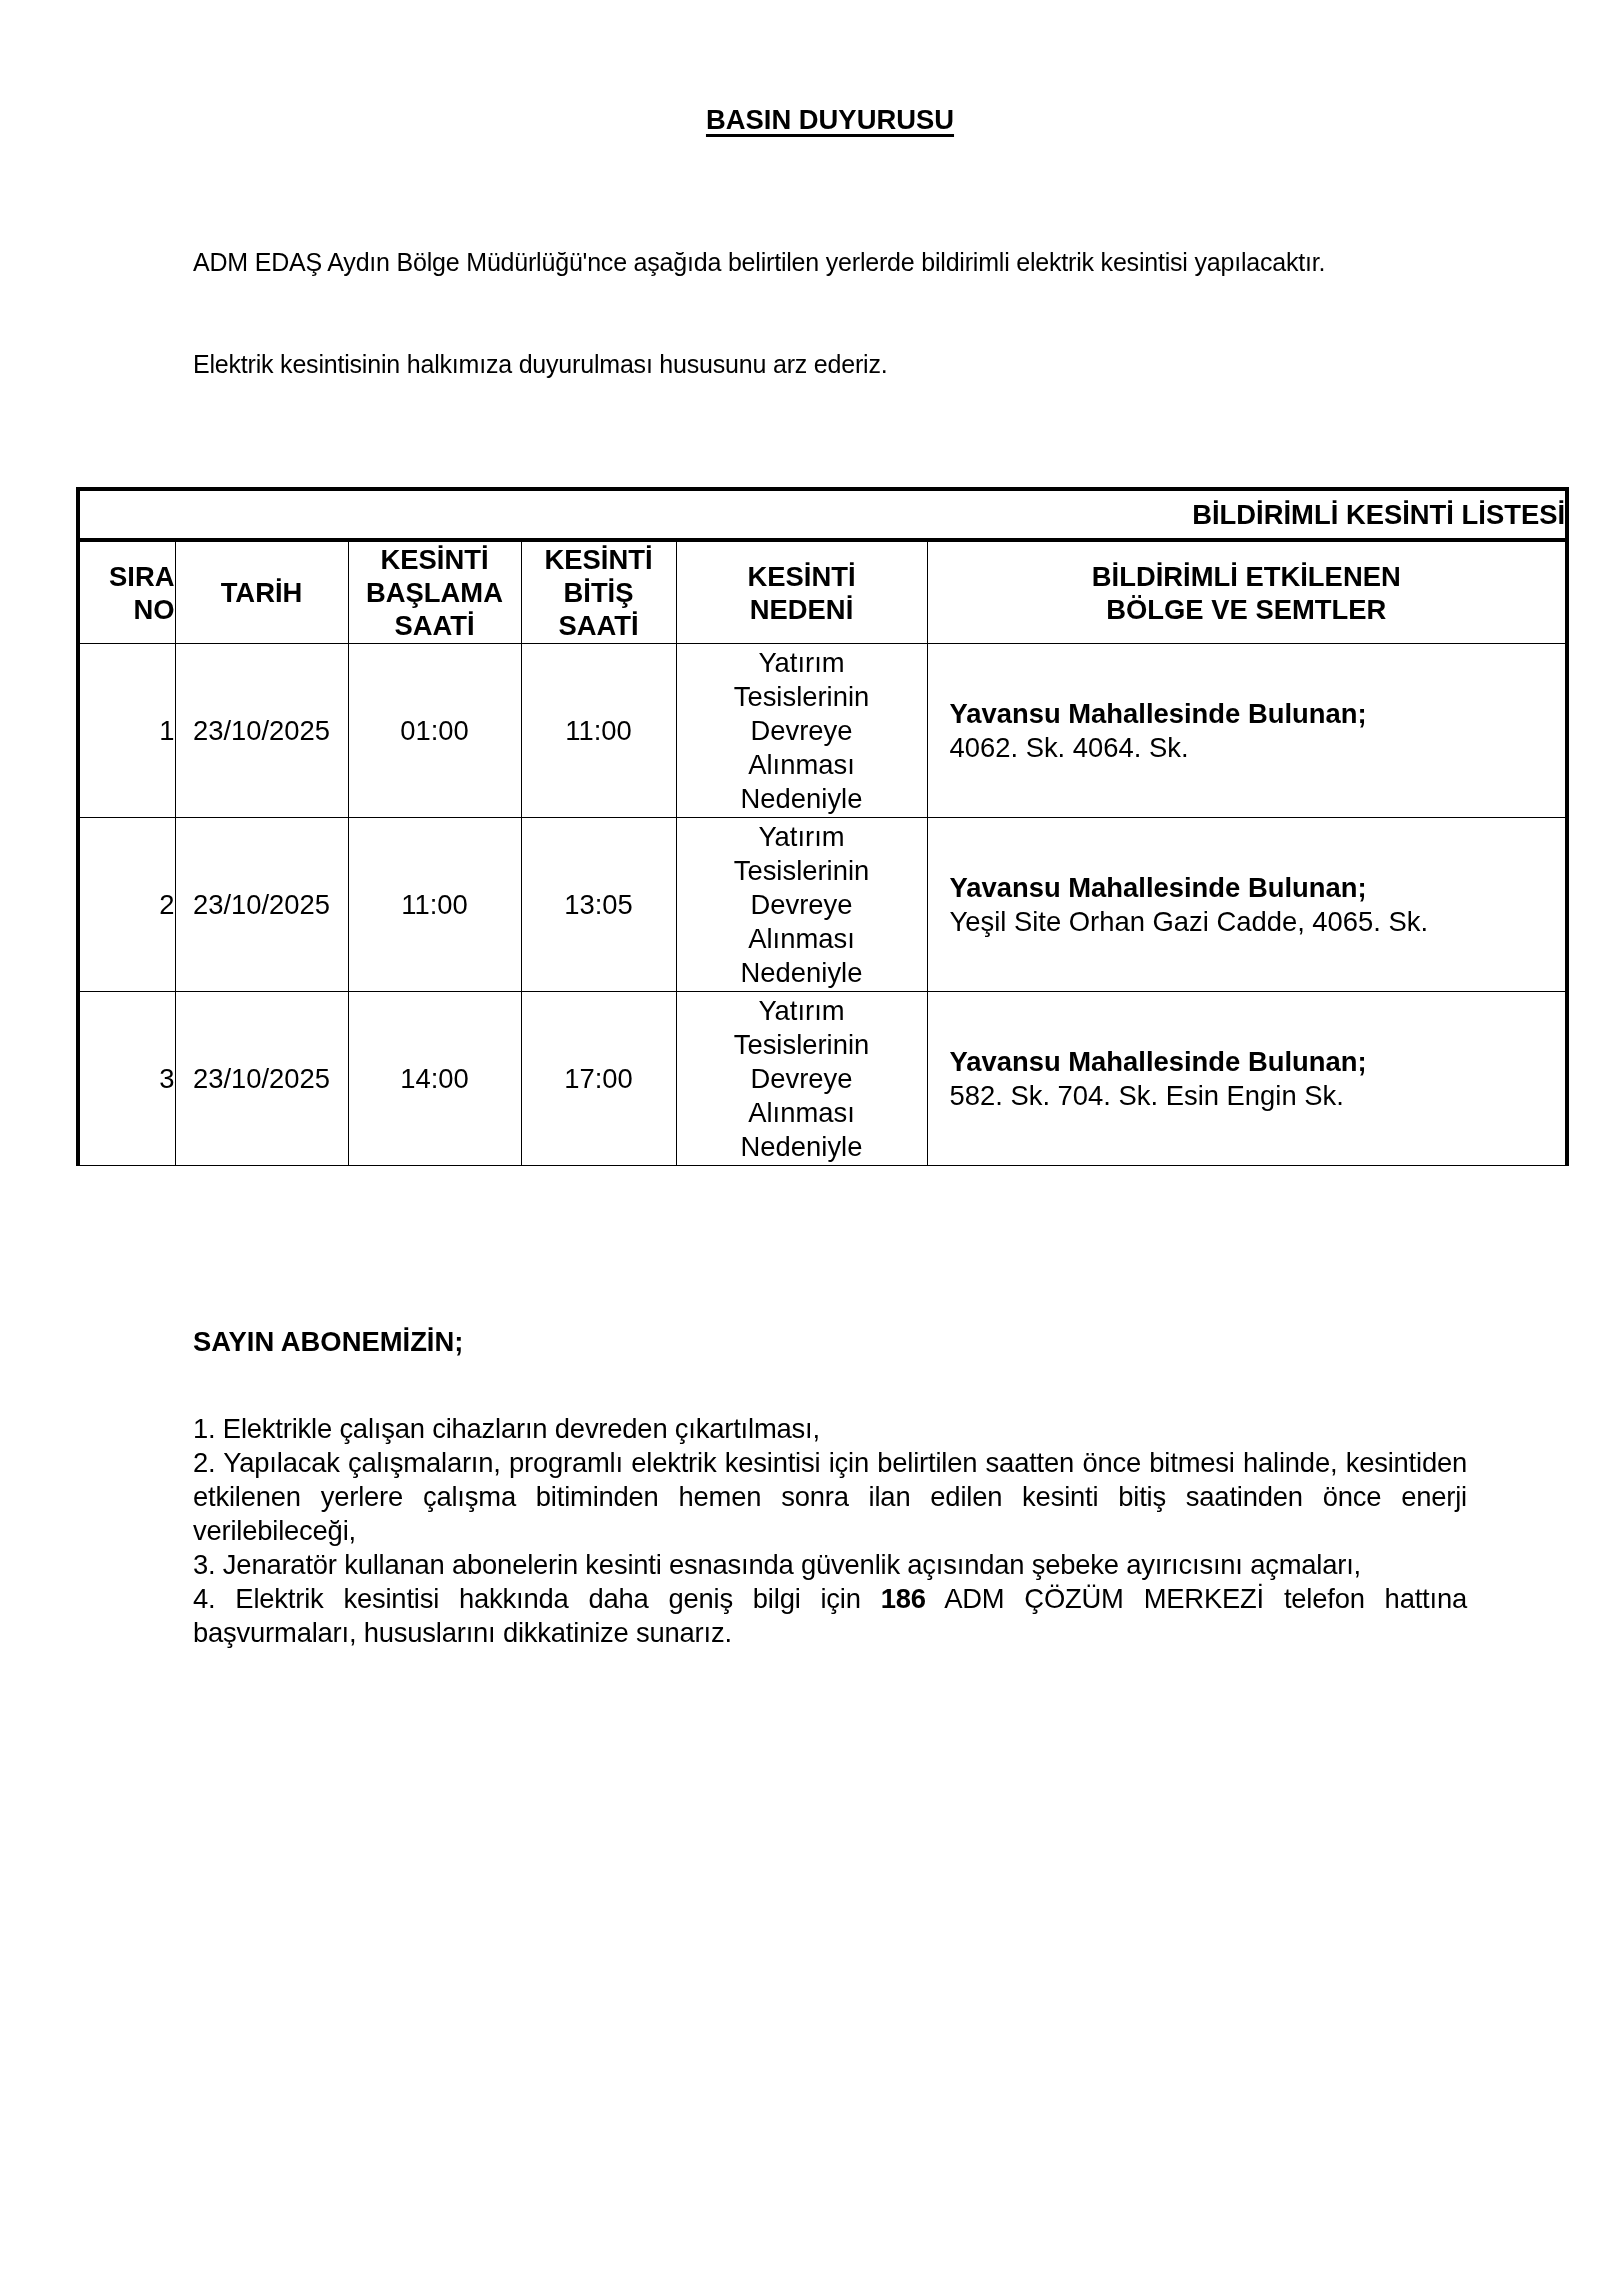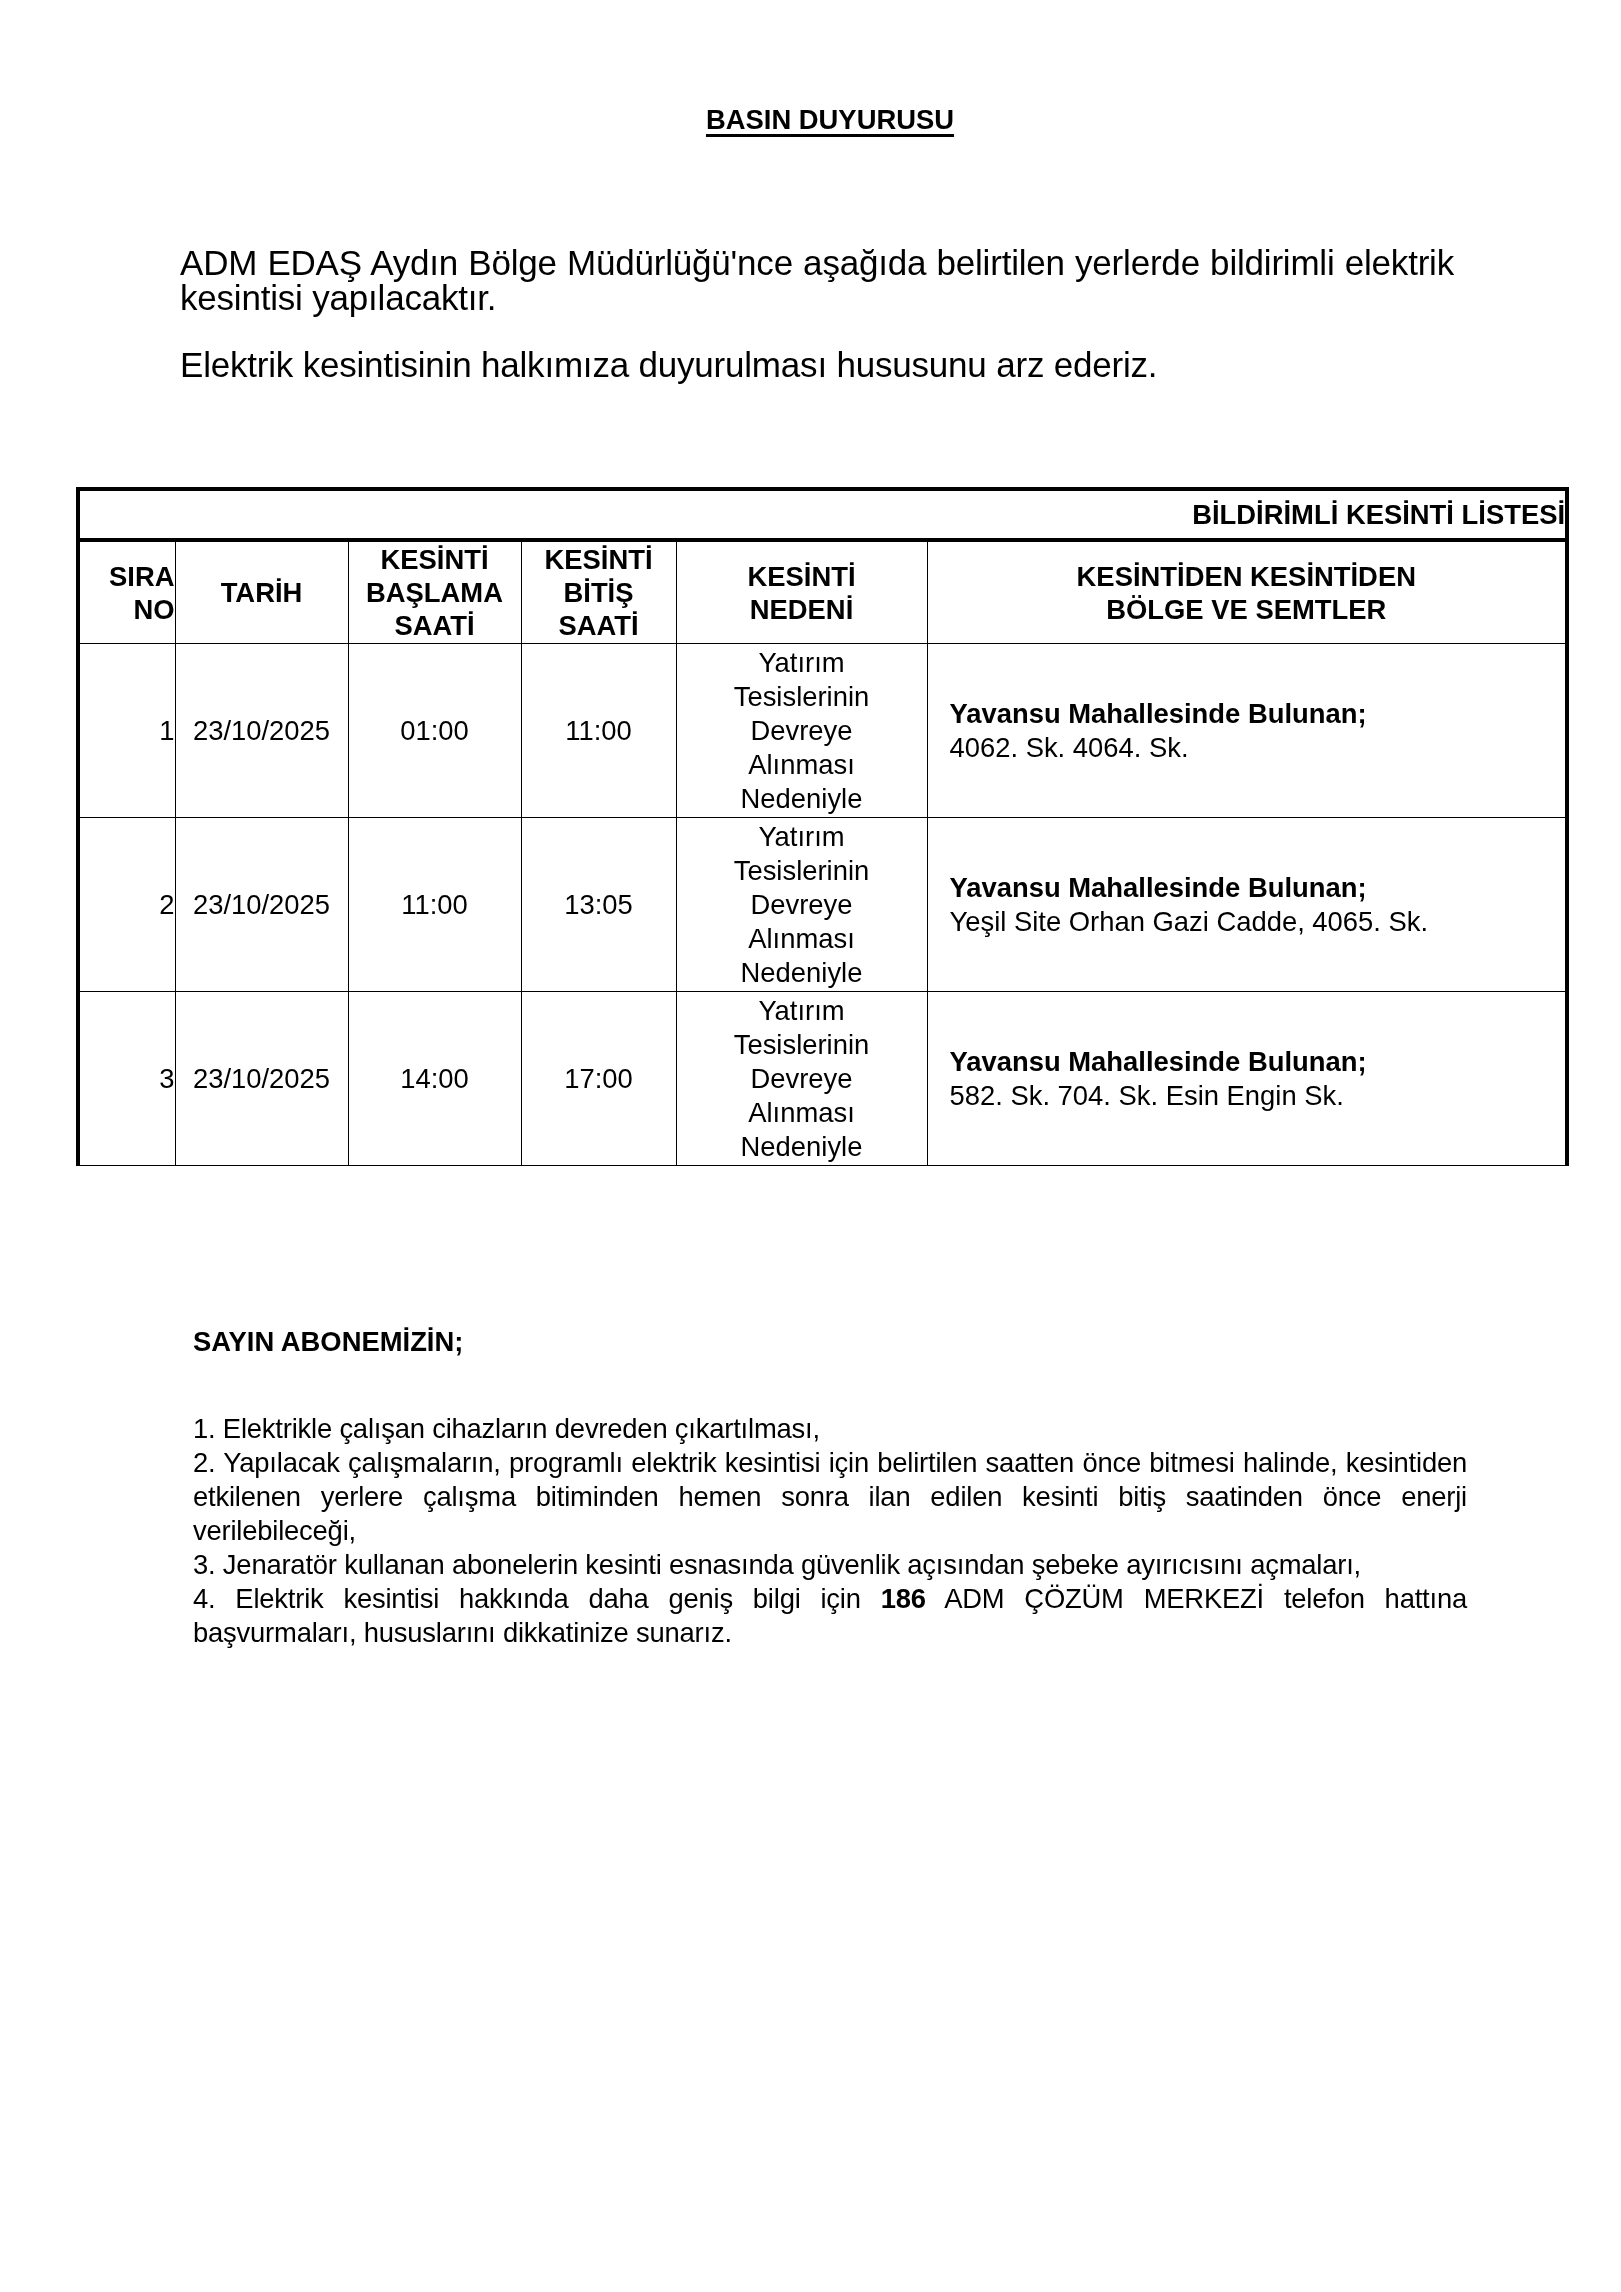--- a/index.html
+++ b/index.html
@@ -6,22 +6,22 @@
   body {
     width: 1621px; height: 2293px; position: relative; overflow: hidden;
     font-family: "Liberation Sans", sans-serif; color: #000;
   }
   .title {
     position: absolute; left: 0; width: 1660px; top: 104px;
     text-align: center; font-weight: bold; font-size: 27.4px;
     text-decoration: underline; text-decoration-thickness: 2.9px; text-underline-offset: 4.9px;
   }
   .para {
-    position: absolute; left: 180px; width: 1274px;
-    font-size: 35px; line-height: 35px; text-align: justify;
+    position: absolute; left: 193px; width: 1274px;
+    font-size: 25px; line-height: 35px; text-align: justify;
     letter-spacing: -0.2px;
   }
   #p1 { top: 245px; }
   #p2 { top: 347px; }
 
   table.outage {
     position: absolute; left: 76px; top: 487px;
     width: 1490px; border-collapse: collapse; table-layout: fixed;
     font-size: 27.4px;
   }
@@ -88,21 +88,21 @@
     <th>
       <span>KESİNTİ</span><br>
       <span>BİTİŞ</span><br>
       <span>SAATİ</span>
     </th>
     <th>
       <span>KESİNTİ</span><br>
       <span>NEDENİ</span>
     </th>
     <th class="right-edge">
-      <span>KESİNTİDEN KESİNTİDEN</span><br>
+      <span>BİLDİRİMLİ ETKİLENEN</span><br>
       <span>BÖLGE VE SEMTLER</span>
     </th>
   </tr>
 
   <tr class="data-row">
     <td class="left-edge">1</td>
     <td>23/10/2025</td>
     <td>01:00</td>
     <td>11:00</td>
     <td class="reason">

